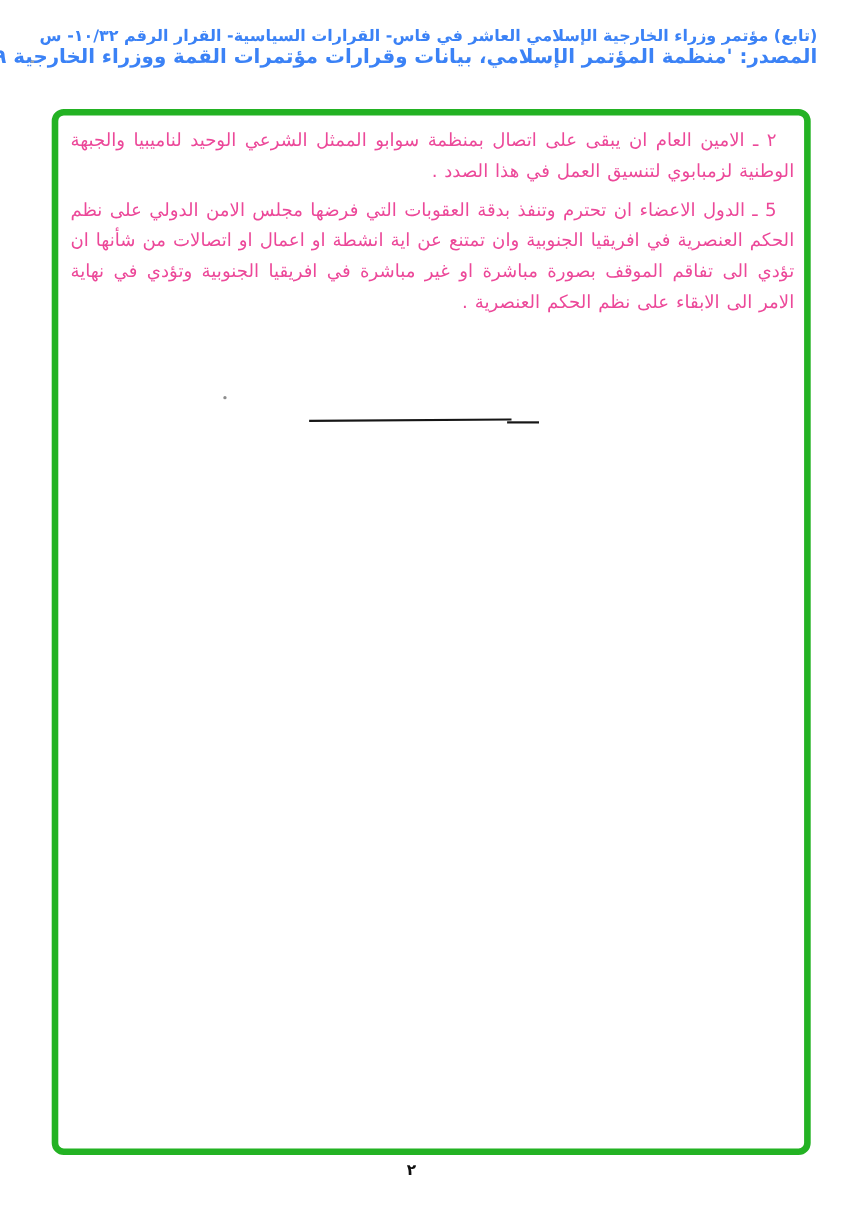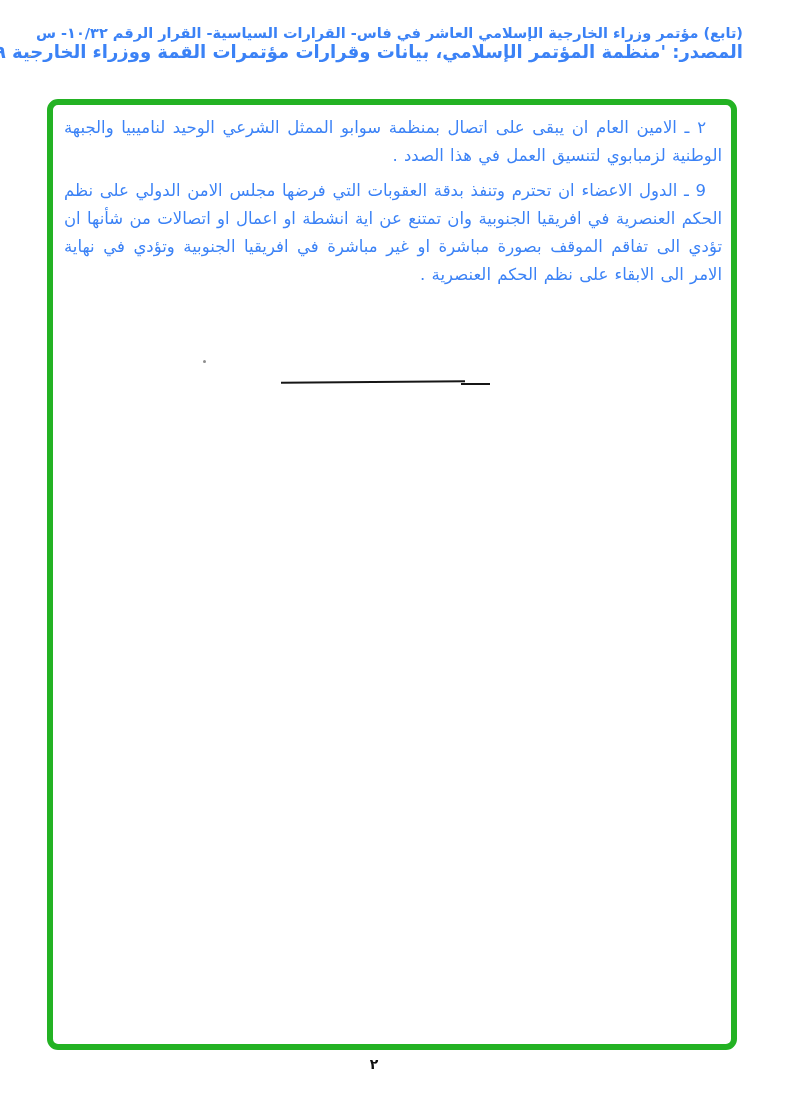--- a/index.html
+++ b/index.html
@@ -33,21 +33,21 @@
     border:6px solid #23b223;
     border-radius:11px;
     box-sizing:border-box;
     background:transparent;
   }
 
   
   .doc-text {
     position:absolute; top:114px; left:64px; width:658px;
     direction:rtl; unicode-bidi:embed;
-    color:#3b82f6;
+    color:#ec4899;
   }
   .para {
     margin:0 0 7px 0;
     font-size:16.5px;
     line-height:28px;
     text-align:justify;
     text-indent:16px;
     word-spacing:1px;
   }
 
@@ -79,21 +79,21 @@
 
   <div class="doc-header">
     <div class="header-line1">(تابع)  مؤتمر وزراء الخارجية الإسلامي العاشر في فاس- القرارات السياسية- القرار الرقم ١٠/٣٢- س</div>
     <div class="header-line2">المصدر: 'منظمة المؤتمر الإسلامي، بيانات وقرارات مؤتمرات القمة ووزراء الخارجية ١٩٦٩ — ١٩٨١، ص ٤٦٠-٤٦١'</div>
   </div>
 
   <div class="highlight-box"></div>
 
   <div class="doc-text">
     <p class="para">٢ ـ الامين العام ان يبقى على اتصال بمنظمة سوابو الممثل الشرعي الوحيد لناميبيا والجبهة الوطنية لزمبابوي لتنسيق العمل في هذا الصدد .</p>
-    <p class="para">9 ـ الدول الاعضاء ان تحترم وتنفذ بدقة العقوبات التي فرضها مجلس الامن الدولي على نظم الحكم العنصرية في افريقيا الجنوبية وان تمتنع عن اية انشطة او اعمال او اتصالات من شأنها ان تؤدي الى تفاقم الموقف بصورة مباشرة او غير مباشرة في افريقيا الجنوبية وتؤدي في نهاية الامر الى الابقاء على نظم الحكم العنصرية .</p>
+    <p class="para">5 ـ الدول الاعضاء ان تحترم وتنفذ بدقة العقوبات التي فرضها مجلس الامن الدولي على نظم الحكم العنصرية في افريقيا الجنوبية وان تمتنع عن اية انشطة او اعمال او اتصالات من شأنها ان تؤدي الى تفاقم الموقف بصورة مباشرة او غير مباشرة في افريقيا الجنوبية وتؤدي في نهاية الامر الى الابقاء على نظم الحكم العنصرية .</p>
   </div>
 
   <div class="rule-main"></div>
   <div class="rule-tail"></div>
 
   <div class="speck-a"></div>
   <div class="speck-b"></div>
 
   <div class="footer-num">٢</div>
 

